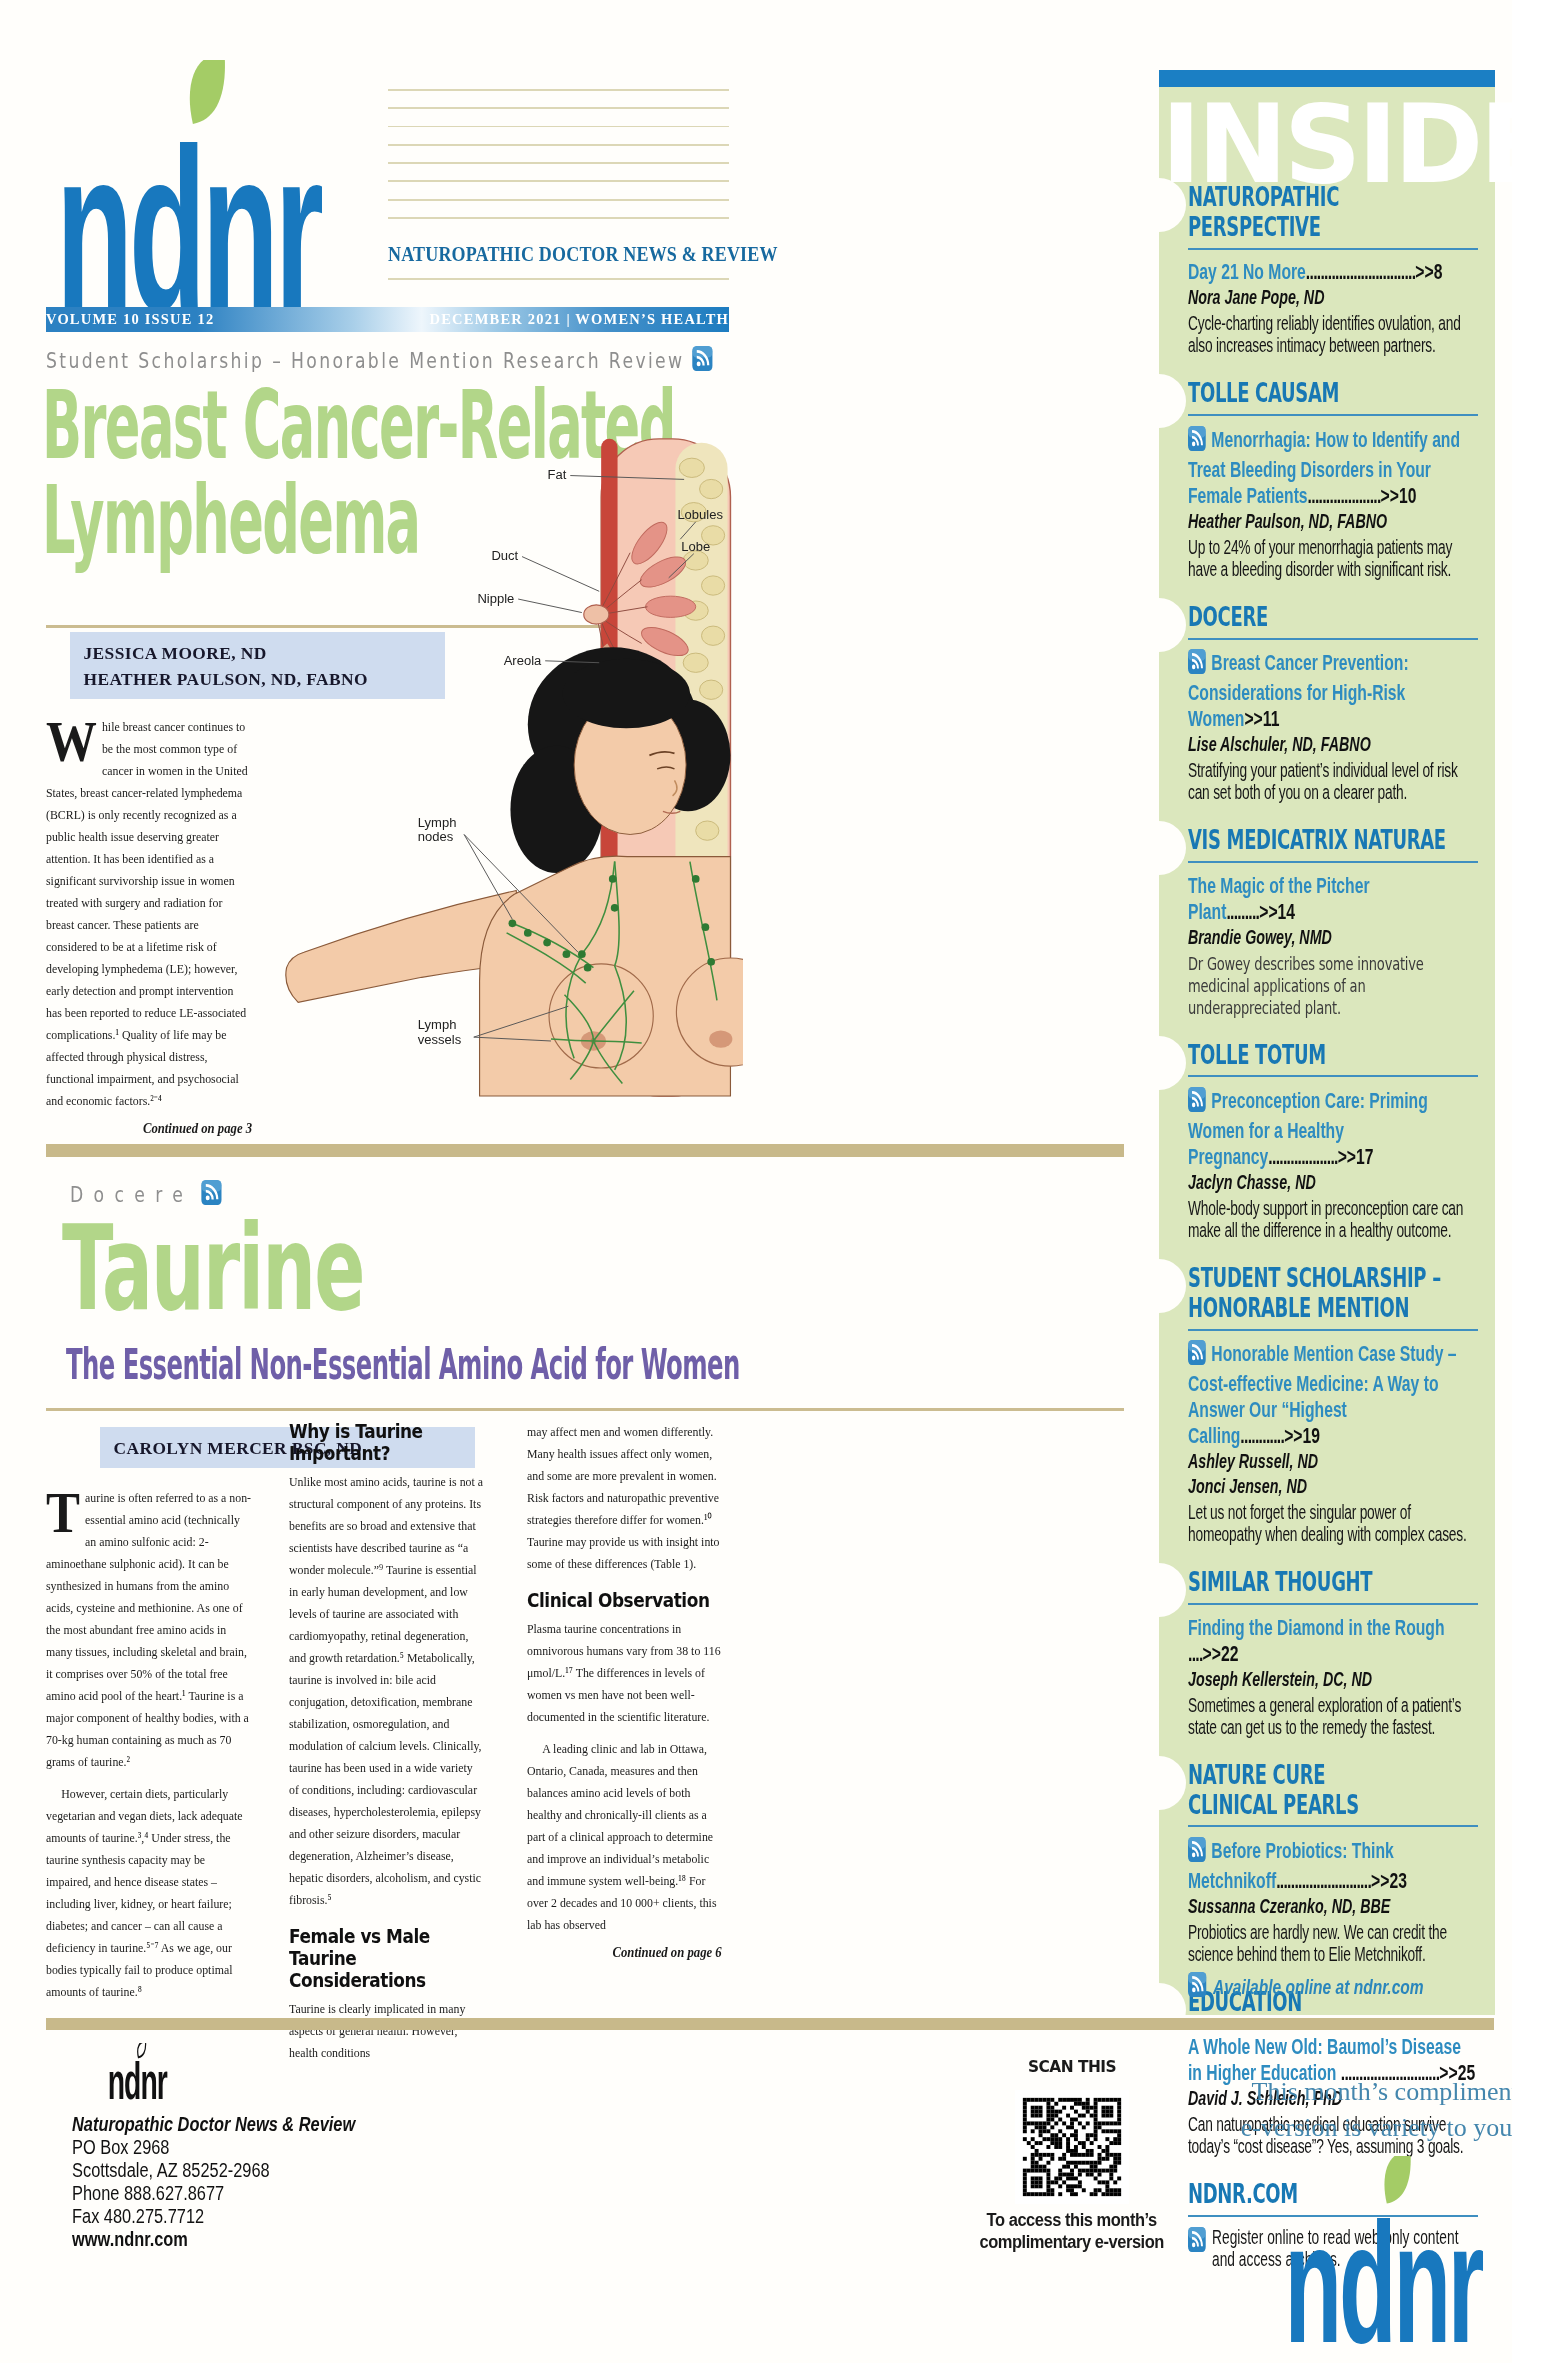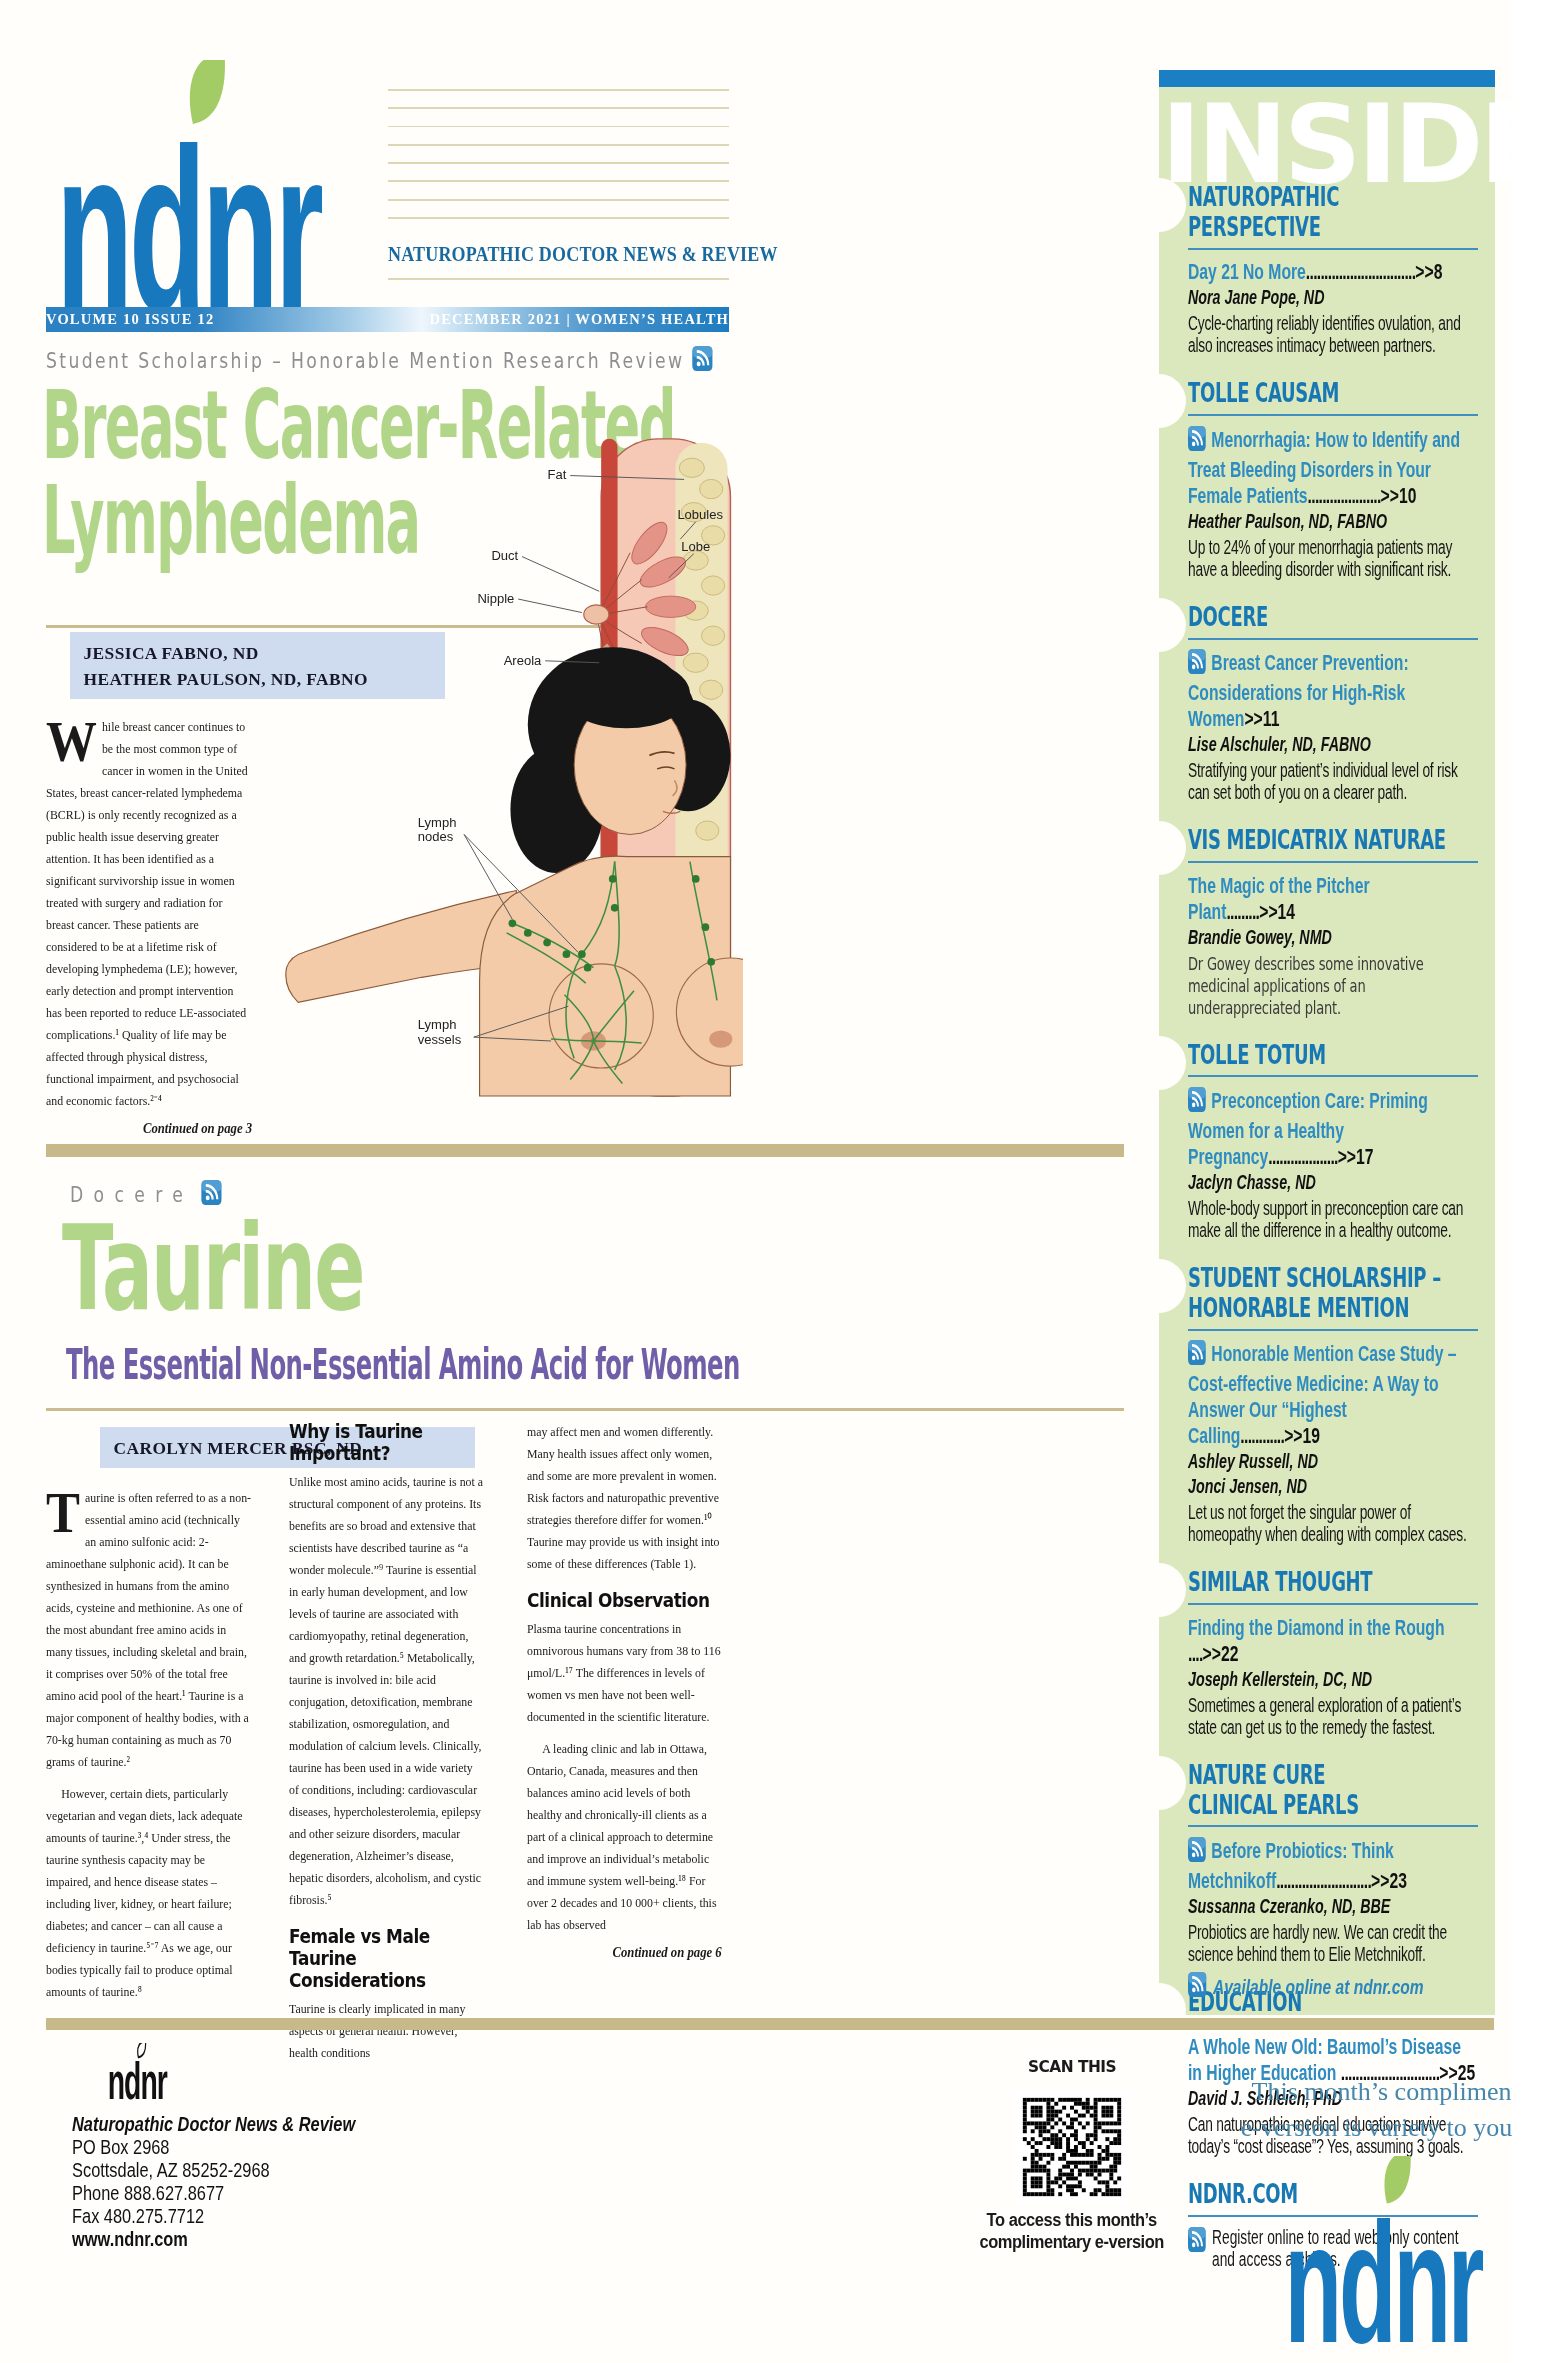--- a/index.html
+++ b/index.html
@@ -131,21 +131,21 @@
     <path d="M5.4 10.6 a8 8 0 0 1 8 8" stroke="#fff" stroke-width="2.6" fill="none"></path>
     <path d="M5.4 5.2 a13.4 13.4 0 0 1 13.4 13.4" stroke="#fff" stroke-width="2.6" fill="none"></path>
   </svg></span>
   </div>
   <div id="hl" class="abs">
     <div class="hl-line">Breast Cancer-Related</div>
     <div class="hl-line">Lymphedema</div>
   </div>
   <div id="rule1" class="rule"></div>
   <div id="authbox1" class="authbox">
-    <div>JESSICA FABNO, ND</div>
+    <div>JESSICA MOORE, ND</div>
     <div>HEATHER PAULSON, ND, FABNO</div>
   </div>
   <div id="body1" class="abs body-col">
     <p class="drop">While breast cancer continues to be the most common type of cancer in women in the United States, breast cancer-related lymphedema (BCRL) is only recently recognized as a public health issue deserving greater attention. It has been identified as a significant survivorship issue in women treated with surgery and radiation for breast cancer. These patients are considered to be at a lifetime risk of developing lymphedema (LE); however, early detection and prompt intervention has been reported to reduce LE-associated complications.¹ Quality of life may be affected through physical distress, functional impairment, and psychosocial and economic factors.²⁻⁴</p>
     <div class="cont">Continued on page 3</div>
   </div>
 
   <svg id="fig" class="abs" width="468" height="681" viewBox="0 0 485 705">
 
     <g>

